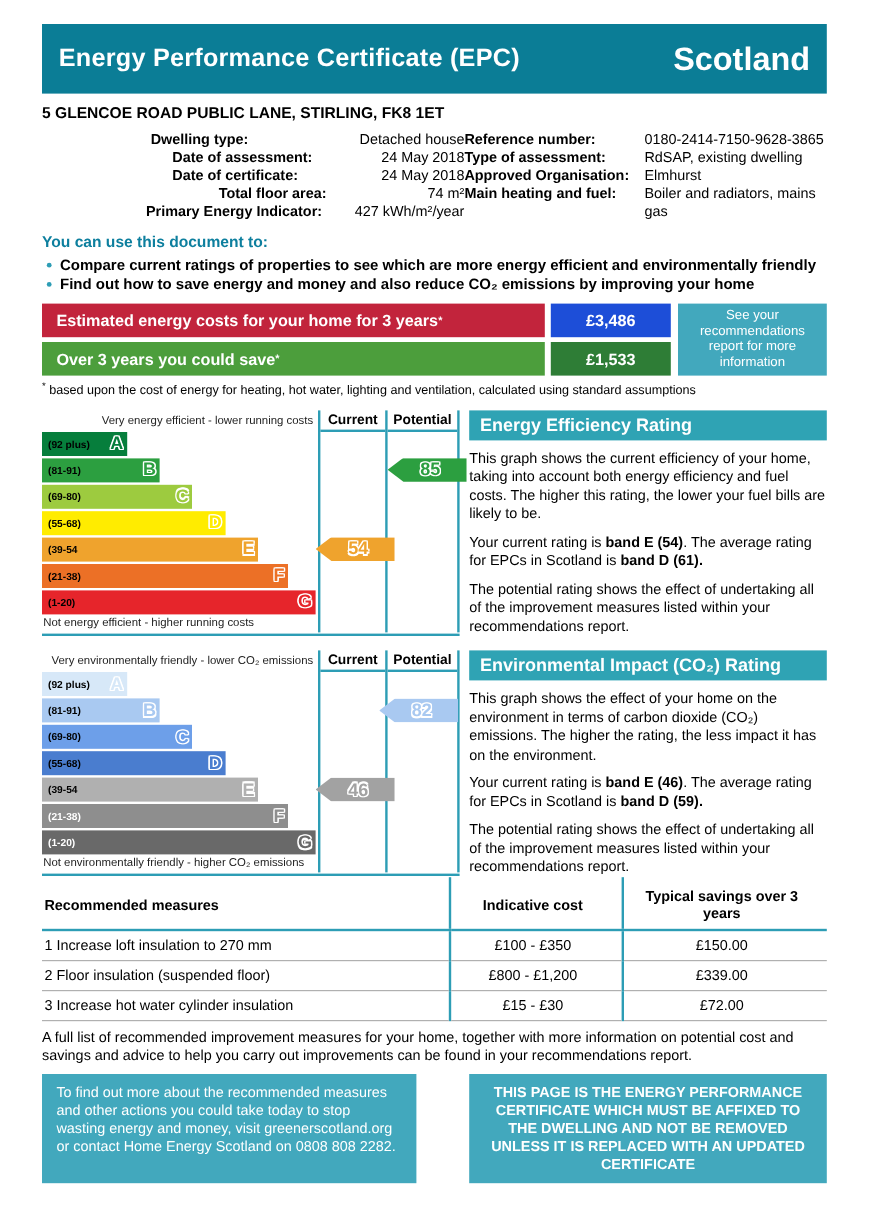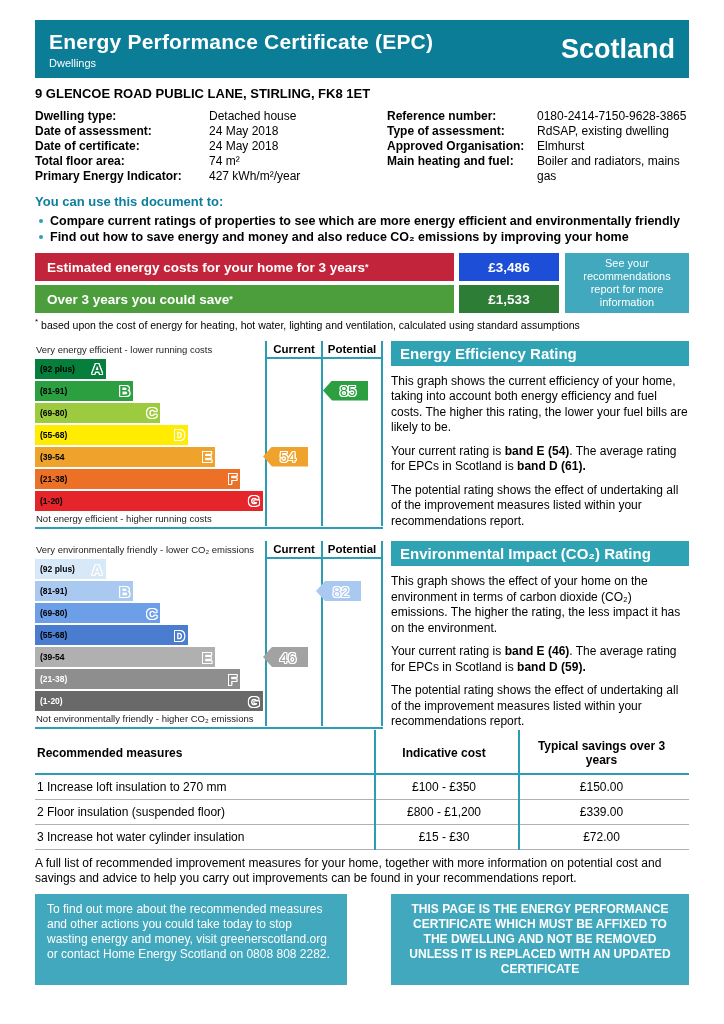--- a/index.html
+++ b/index.html
@@ -11,21 +11,21 @@
   .banner{background:var(--teal-dark,#0b7d96);color:#fff;height:58px;display:flex;justify-content:space-between;align-items:center;padding:0 14px;box-sizing:border-box;}
   .banner-title{font-size:21px;font-weight:bold;letter-spacing:.2px;}
   .banner-subtitle{font-size:11px;margin-top:3px;}
   .banner-region{font-size:27px;font-weight:bold;}
 
   .address{font-weight:bold;font-size:13px;margin-top:8px;}
 
   
   .details{display:flex;margin-top:8px;font-size:12px;}
   .details-col{display:flex;flex-direction:column;}
-  #details-left{width:352px;flex:none;}
+  #details-left{width:352px;flex:none;align-items:flex-end;}
   #details-right{flex:1;min-width:0;}
   .detail-row{display:flex;line-height:15px;}
   .detail-label{font-weight:bold;flex:none;}
   .detail-value{flex:1;min-width:0;}
 
   .usage-heading{color:var(--teal-text,#0d7f9e);font-weight:bold;font-size:13px;margin-top:10px;}
   .bullets{list-style:none;margin:4px 0 0 0;padding:0;}
   .bullets li{position:relative;padding-left:15px;font-weight:bold;font-size:12.5px;line-height:16px;}
   .bullets li::before{content:"";position:absolute;left:4px;top:6px;width:4px;height:4px;border-radius:50%;background:var(--teal-line,#2d9db5);}
 
@@ -38,29 +38,29 @@
   .cost-value{width:100px;flex:none;display:flex;align-items:center;justify-content:center;color:#fff;font-weight:bold;font-size:13.5px;}
   .note-box{width:112px;flex:none;background:var(--teal-box,#42a8bd);color:#fff;font-size:11px;line-height:13px;text-align:center;display:flex;align-items:center;justify-content:center;padding:2px 6px;box-sizing:content-box;}
   .footnote{font-size:10.5px;margin-top:4px;}
   .footnote sup{font-size:8px;}
 
   
   .rating-row{display:flex;gap:8px;margin-top:10px;}
   .rating-row.second{margin-top:12px;}
   .chart{position:relative;width:348px;height:188px;flex:none;border-bottom:2px solid var(--teal-line,#2d9db5);box-sizing:border-box;}
   .chart-top-label,.chart-bottom-label{position:absolute;left:1px;font-size:9.5px;color:#222;width:225px;}
-  .chart-top-label{top:3px;}
+  .chart-top-label{top:3px;text-align:right;}
   .chart-bottom-label{top:172px;}
   .band-area{position:absolute;left:0;top:18px;width:228px;}
   .band-row{height:20px;margin-bottom:2px;display:flex;align-items:center;justify-content:space-between;padding:0 3px 0 5px;box-sizing:border-box;}
   .band-range{font-size:8.5px;font-weight:bold;}
   .band-letter{font-size:15px;font-weight:bold;text-shadow:-1px -1px 0 #fff,1px -1px 0 #fff,-1px 1px 0 #fff,1px 1px 0 #fff,0 -1px 0 #fff,0 1px 0 #fff,-1px 0 0 #fff,1px 0 0 #fff;}
   .chart-col{position:absolute;top:0;bottom:1px;box-sizing:border-box;}
   .chart-col .col-header{height:18px;border-bottom:2px solid var(--teal-line,#2d9db5);display:flex;align-items:center;justify-content:center;font-weight:bold;font-size:11.5px;box-sizing:border-box;}
-  .arrow{position:absolute;width:45px;height:20px;display:flex;align-items:center;justify-content:center;padding-left:5px;box-sizing:border-box;clip-path:polygon(0 50%,20% 0,100% 0,100% 100%,20% 100%);font-weight:normal;font-size:15px;text-shadow:-1px -1px 0 #fff,1px -1px 0 #fff,-1px 1px 0 #fff,1px 1px 0 #fff,0 -1px 0 #fff,0 1px 0 #fff,-1px 0 0 #fff,1px 0 0 #fff;}
+  .arrow{position:absolute;width:66px;height:20px;display:flex;align-items:center;justify-content:center;padding-left:5px;box-sizing:border-box;clip-path:polygon(0 50%,20% 0,100% 0,100% 100%,20% 100%);font-weight:bold;font-size:15px;text-shadow:-1px -1px 0 #fff,1px -1px 0 #fff,-1px 1px 0 #fff,1px 1px 0 #fff,0 -1px 0 #fff,0 1px 0 #fff,-1px 0 0 #fff,1px 0 0 #fff;}
 
   .section-text{flex:1;min-width:0;}
   .section-heading{background:var(--teal-mid,#2fa3b4);color:#fff;font-weight:bold;font-size:15px;padding:4px 9px;}
   .para{font-size:12px;line-height:15.5px;margin:8px 0 0 0;}
 
   
   .actions-heading{margin-top:14px;background:var(--teal-mid,#2fa3b4);color:#fff;font-weight:bold;font-size:15px;padding:4px 9px;}
   table.actions{width:100%;border-collapse:collapse;font-size:12px;margin-top:0;}
   table.actions th{font-size:12px;text-align:left;padding:9px 8px 6px 2px;border-bottom:2px solid var(--teal-line,#2d9db5);}
   table.actions th.c,table.actions td.c{text-align:center;}
@@ -74,26 +74,25 @@
   .footer-box.right{flex:1;font-weight:bold;text-align:center;}
 </style>
 </head>
 <body>
 
 <div class="page">
 
   <header class="banner">
     <div class="banner-left">
       <div class="banner-title">Energy Performance Certificate (EPC)</div>
-      <div class="banner-subtitle">Dwellings</div>
     </div>
     <div class="banner-region">Scotland</div>
   </header>
 
-  <div class="address">9 GLENCOE ROAD PUBLIC LANE, STIRLING, FK8 1ET</div>
+  <div class="address">5 GLENCOE ROAD PUBLIC LANE, STIRLING, FK8 1ET</div>
 
   <div class="details">
     <div class="details-col" id="details-left">
         <div class="detail-row">
           <span class="detail-label" style="width: 174px;">Dwelling type:</span>
           <span class="detail-value">Detached house</span>
         </div>
         <div class="detail-row">
           <span class="detail-label" style="width: 174px;">Date of assessment:</span>
           <span class="detail-value">24 May 2018</span>

